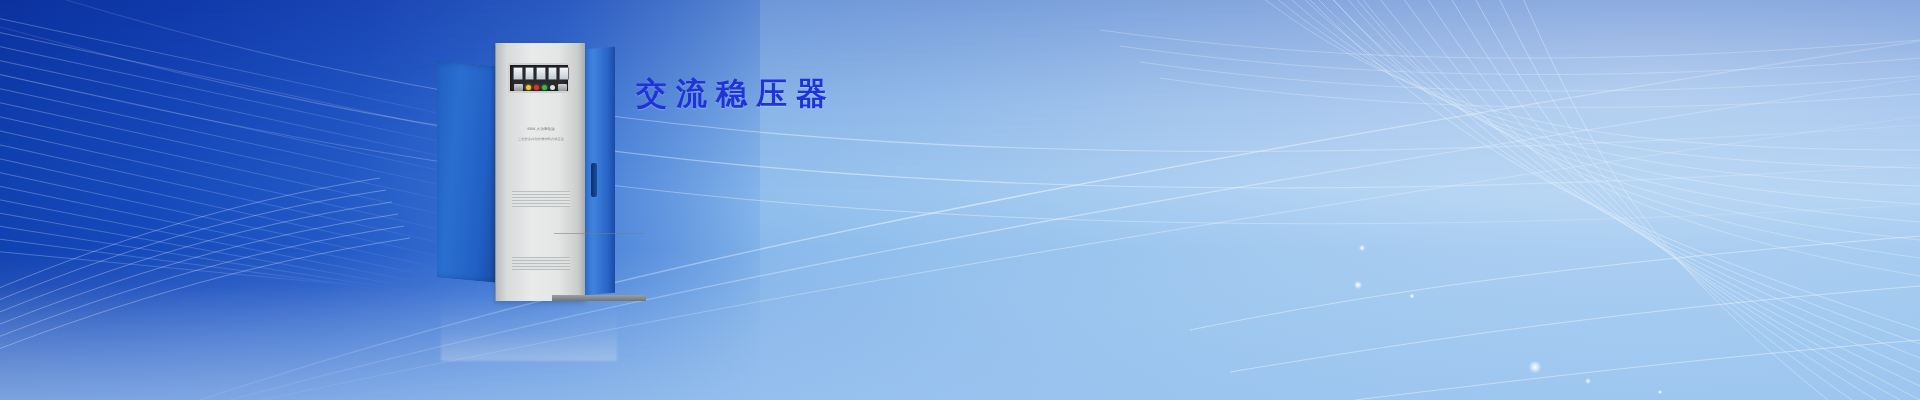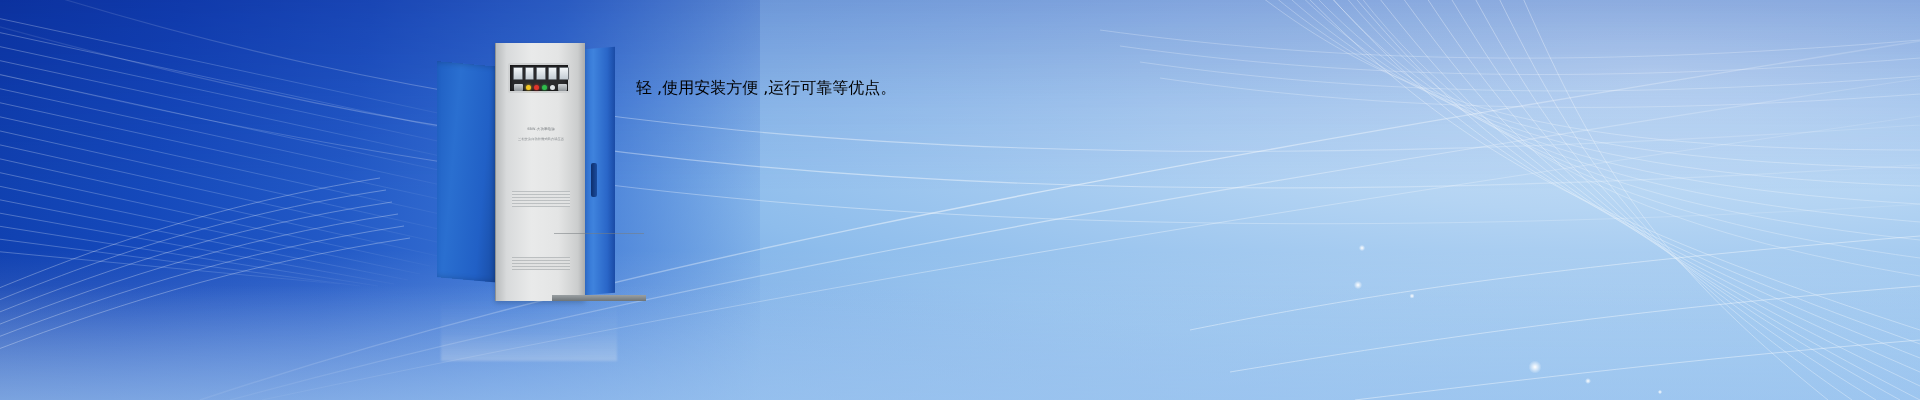--- a/index.html
+++ b/index.html
@@ -295,19 +295,19 @@
       <div class="vents"></div>
       <div class="seam" style="top:190px"></div>
       <div class="vents2"></div>
       <div class="cab-base"></div>
     </div>
     <div class="cab-handle"></div>
   </div>
   <div class="reflection"></div>
 
   <div class="copy">
+    <h1 class="headline">交流稳压器</h1>
     <p class="desc">
       </p>
-      <div>轻 ,使用安装方便 ,运行可靠等优点。</div>
     <p></p>
   </div>
 
 </div>
 
 </body></html>

